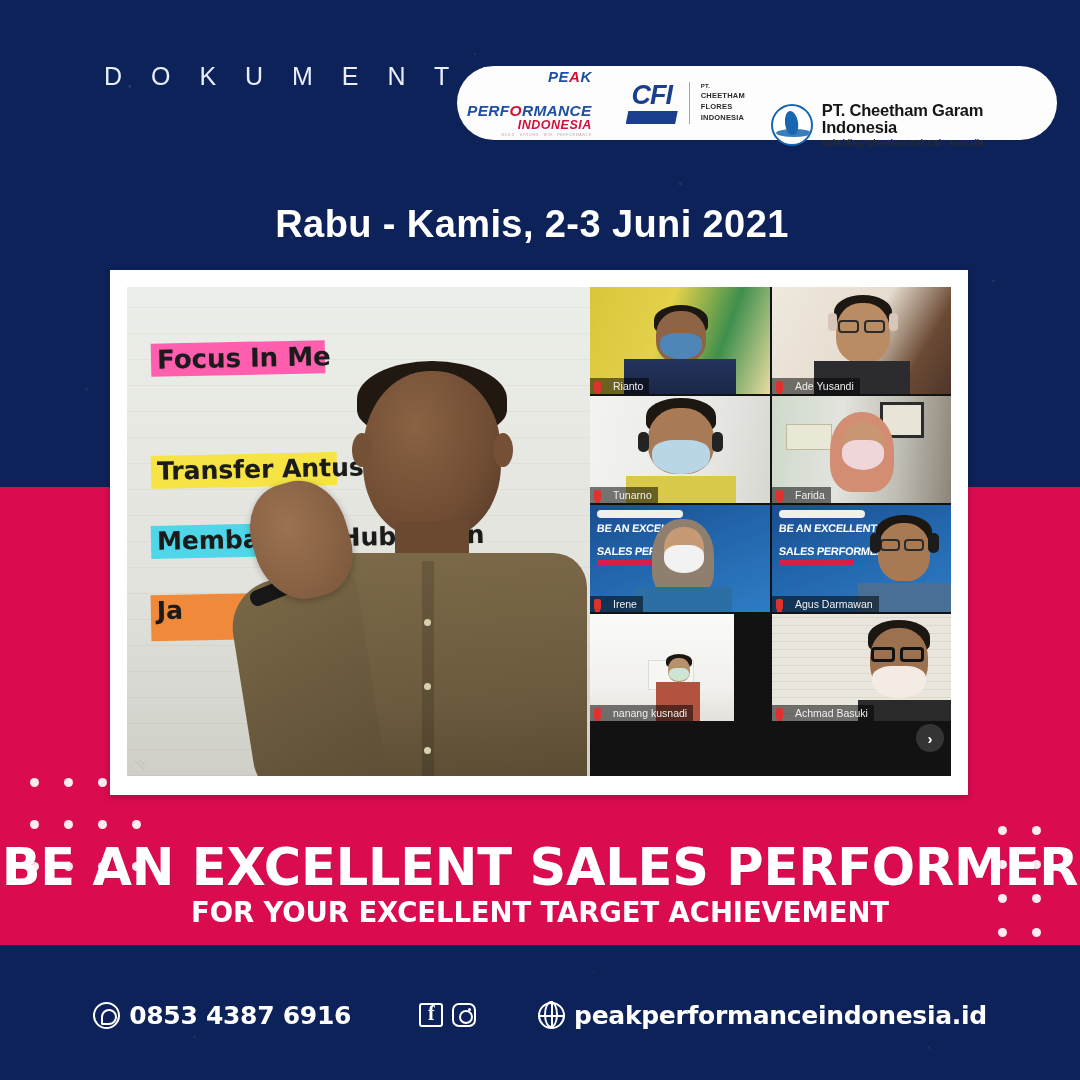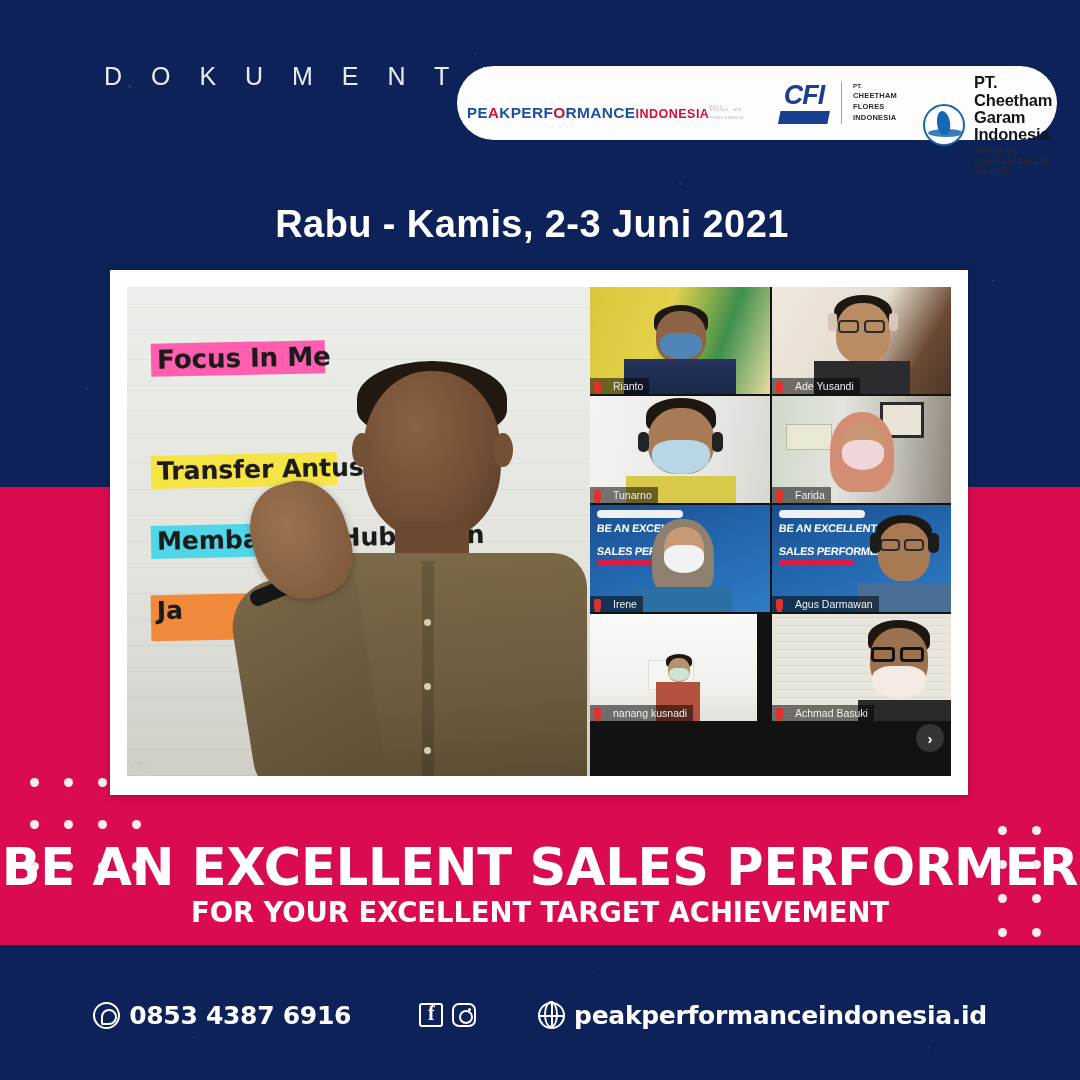--- a/index.html
+++ b/index.html
@@ -52,21 +52,21 @@
     font-weight:400;
   }
   .logo-pill {
     position:absolute; left:457px; top:66px;
     width:600px; height:74px;
     background:#fdfdfd; border-radius:37px;
     display:flex; align-items:center; justify-content:center; gap:0px;
   }
   .lg { display:flex; align-items:center; }
   
-  .pp { display:flex; align-items:flex-start; line-height:1; margin-left:10px;}
+  .pp { display:flex; flex-direction:column; align-items:flex-start; line-height:1; margin-left:10px;font-style:italic;}
   .pp-1 { color:#1f4fa3; font-weight:800; font-size:15px; letter-spacing:.5px; align-self:flex-end;}
   .pp-1 .acc{color:#d0103a;}
   .pp-2 { color:#1f4fa3; font-weight:800; font-size:15.5px; letter-spacing:.3px; margin-top:19px;}
   .pp-2 .acc{color:#d0103a;}
   .pp-3 { color:#d0103a; font-weight:800; font-size:12.5px; letter-spacing:.5px; margin-top:1px; align-self:flex-end;}
   .pp-4 { color:#c9a0ad; font-size:3.6px; letter-spacing:.6px; margin-top:2px; align-self:flex-end;}
   
   .cfi-wrap { display:flex; align-items:center; margin-left:34px; }
   .cfi-mark { display:flex; flex-direction:column; align-items:center; }
   .cfi-text {
@@ -397,21 +397,21 @@
    <div class="glass" style="left:108px;top:34px;width:20px;height:12px"></div>
    <div class="glass" style="left:132px;top:34px;width:20px;height:12px"></div>
    <div style="position:absolute;left:98px;top:28px;width:11px;height:20px;border-radius:5px;background:#1c1c1c"></div>
    <div style="position:absolute;left:156px;top:28px;width:11px;height:20px;border-radius:5px;background:#1c1c1c"></div>
    <div style="position:absolute;left:86px;top:78px;width:96px;height:29px;background:#4a6f96"></div>
             <div class="namebar">
               <span class="micicon"></span>
               <span>Agus Darmawan</span>
             </div>
           </div>
-          <div class="cell" style="left: 0px; top: 327px; width: 167px; height: 107px;">
+          <div class="cell" style="left: 0px; top: 327px; width: 144px; height: 107px;">
             <div class="bgart" style="background:linear-gradient(180deg,#fafaf8 0%,#f1f0ec 70%,#e3e1db 100%)"></div>
    <div style="position:absolute;left:58px;top:46px;width:46px;height:30px;background:#f6f6f2;border:1px solid #ddd"></div>
    <div class="hairc" style="left:76px;top:40px;width:26px;height:14px"></div>
    <div class="face" style="left:78px;top:44px;width:22px;height:24px;background:#b9906c"></div>
    <div class="mask" style="left:79px;top:54px;width:20px;height:13px;background:#cde6d4"></div>
    <div style="position:absolute;left:66px;top:68px;width:44px;height:39px;background:#b2533f"></div>
             <div class="namebar">
               <span class="micicon"></span>
               <span>nanang kusnadi</span>
             </div>

